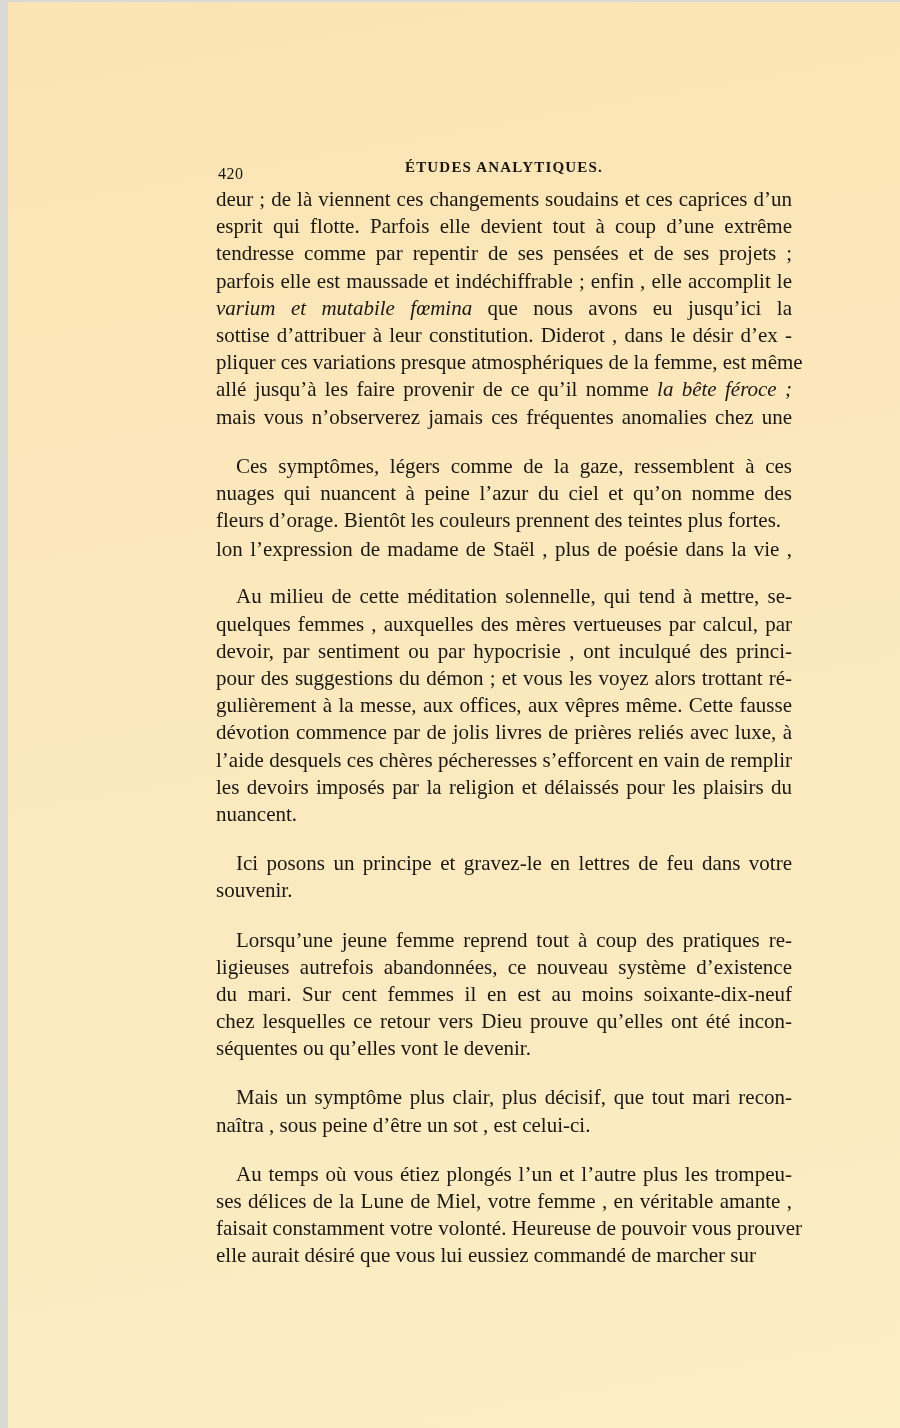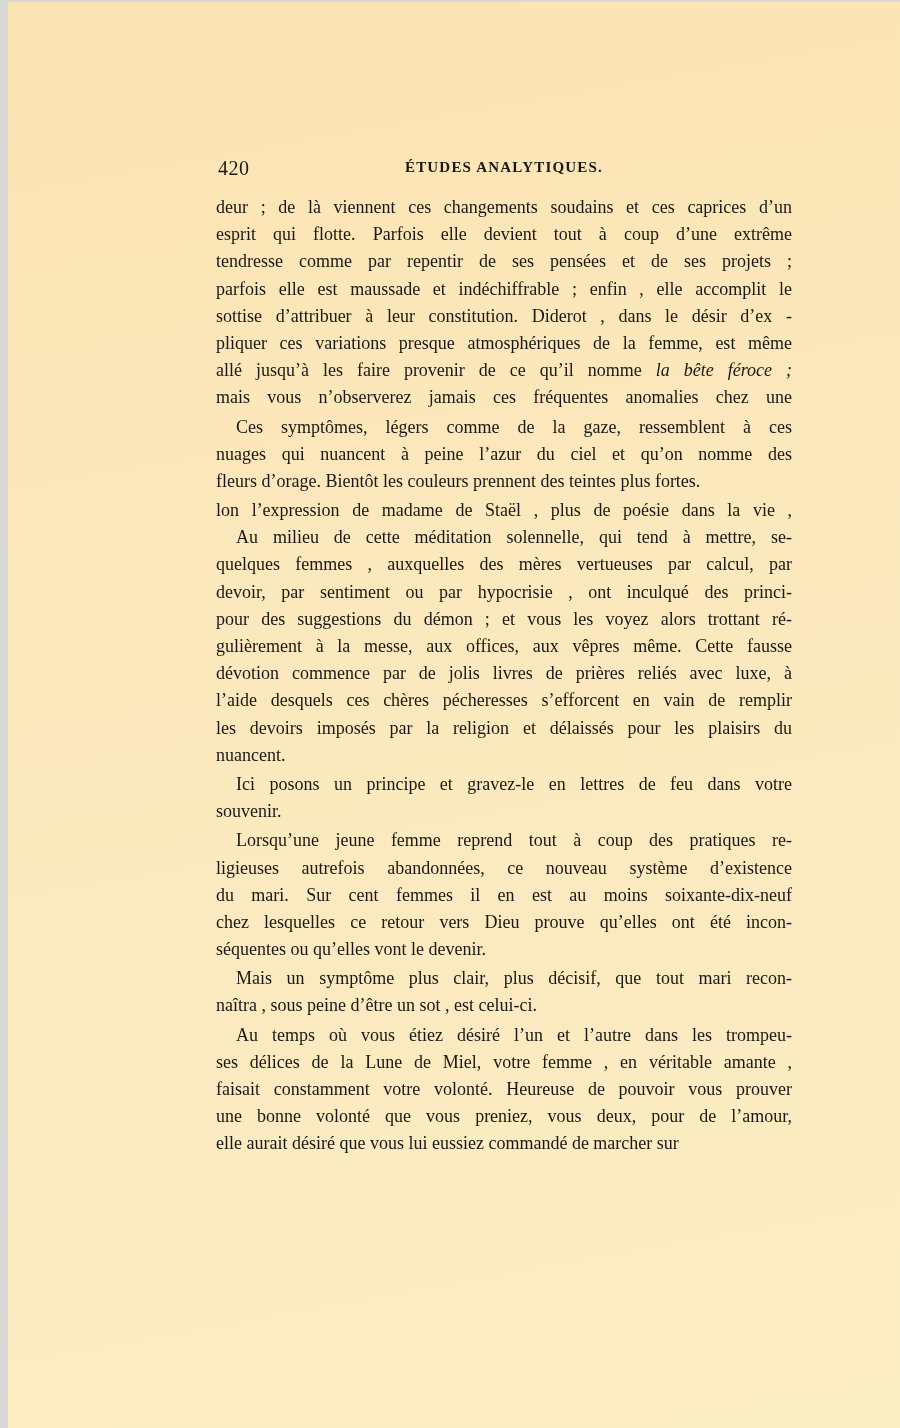--- a/index.html
+++ b/index.html
@@ -11,55 +11,56 @@
   .page {
     position: absolute; left: 8px; top: 2px; right: 0; bottom: 0;
     background: linear-gradient(170deg, #fbe4b3 0%, #fbe8bd 40%, #fbedc4 100%);
   }
   .header {
     position: absolute; left: 210px; top: 155px; width: 572px; height: 24px;
     font-family: "Liberation Serif", "DejaVu Serif", serif;
     color: #1b1712;
   }
   .page-number {
-    position: absolute; left: 0; top: 0;
-    font-size: 20px; letter-spacing: 0.5px;
+    position: absolute; left: 0; top: 8px;
+    font-size: 16px; letter-spacing: 0.5px;
   }
   .running-head {
     position: absolute; left: 0; right: 0; top: 2px; text-align: center;
     font-size: 15px; font-weight: bold; letter-spacing: 1.2px;
   }
   .body-text {
-    position: absolute; left: 208px; top: 192px; width: 576px;
+    position: absolute; left: 208px; top: 184px; width: 576px;
     font-family: "Liberation Serif", "DejaVu Serif", serif;
-    font-size: 18px; line-height: 27.2px; color: #1b1712;
+    font-size: 21px; line-height: 27.2px; color: #1b1712;
   }
   .line {
     display: block; white-space: nowrap; text-align: justify; text-align-last: justify;
     height: 27.2px;
   }
   .line.last { text-align-last: left; }
-  .line.indent { padding-left: 20px; }
+  .line.indent { padding-left: 20px; margin-top: 20px; }
   .gap { height: 2px; }
   .it { font-style: italic; }
 </style>
 </head>
 <body>
 
 <div class="page">
   <div class="header">
     <span class="page-number">420</span>
     <div class="running-head">ÉTUDES ANALYTIQUES.</div>
   </div>
   <div class="body-text" id="body-text">
       <div>
         <span class="line">deur ; de là viennent ces changements soudains et ces caprices d’un</span>
         <span class="line">esprit qui flotte. Parfois elle devient tout à coup d’une extrême</span>
         <span class="line">tendresse comme par repentir de ses pensées et de ses projets ;</span>
         <span class="line">parfois elle est maussade et indéchiffrable ; enfin , elle accomplit le</span>
+        <span class="line"><span></span><span class="it">varium et mutabile fœmina</span><span> que nous avons eu jusqu’ici la</span></span>
         <span class="line">sottise d’attribuer à leur constitution. Diderot , dans le désir d’ex -</span>
         <span class="line">pliquer ces variations presque atmosphériques de la femme, est même</span>
         <span class="line"><span>allé jusqu’à les faire provenir de ce qu’il nomme </span><span class="it">la bête féroce ;</span><span></span></span>
         <span class="line">mais vous n’observerez jamais ces fréquentes anomalies chez une</span>
       </div>
       <div class="gap"></div>
       <div>
         <span class="line indent">Ces symptômes, légers comme de la gaze, ressemblent à ces</span>
         <span class="line">nuages qui nuancent à peine l’azur du ciel et qu’on nomme des</span>
         <span class="line last">fleurs d’orage. Bientôt les couleurs prennent des teintes plus fortes.</span>
@@ -90,20 +91,19 @@
         <span class="line">chez lesquelles ce retour vers Dieu prouve qu’elles ont été incon-</span>
         <span class="line last">séquentes ou qu’elles vont le devenir.</span>
       </div>
       <div class="gap"></div>
       <div>
         <span class="line indent">Mais un symptôme plus clair, plus décisif, que tout mari recon-</span>
         <span class="line last">naîtra , sous peine d’être un sot , est celui-ci.</span>
       </div>
       <div class="gap"></div>
       <div>
-        <span class="line indent">Au temps où vous étiez désiré l’un et l’autre dans les trompeu-</span>
+        <span class="line indent">Au temps où vous étiez plongés l’un et l’autre plus les trompeu-</span>
         <span class="line">ses délices de la Lune de Miel, votre femme , en véritable amante ,</span>
         <span class="line">faisait constamment votre volonté. Heureuse de pouvoir vous prouver</span>
-        <span class="line">une bonne volonté que vous preniez, vous deux, pour de l’amour,</span>
         <span class="line last">elle aurait désiré que vous lui eussiez commandé de marcher sur</span>
       </div>
     </div>
 </div>
 
 </body></html>

